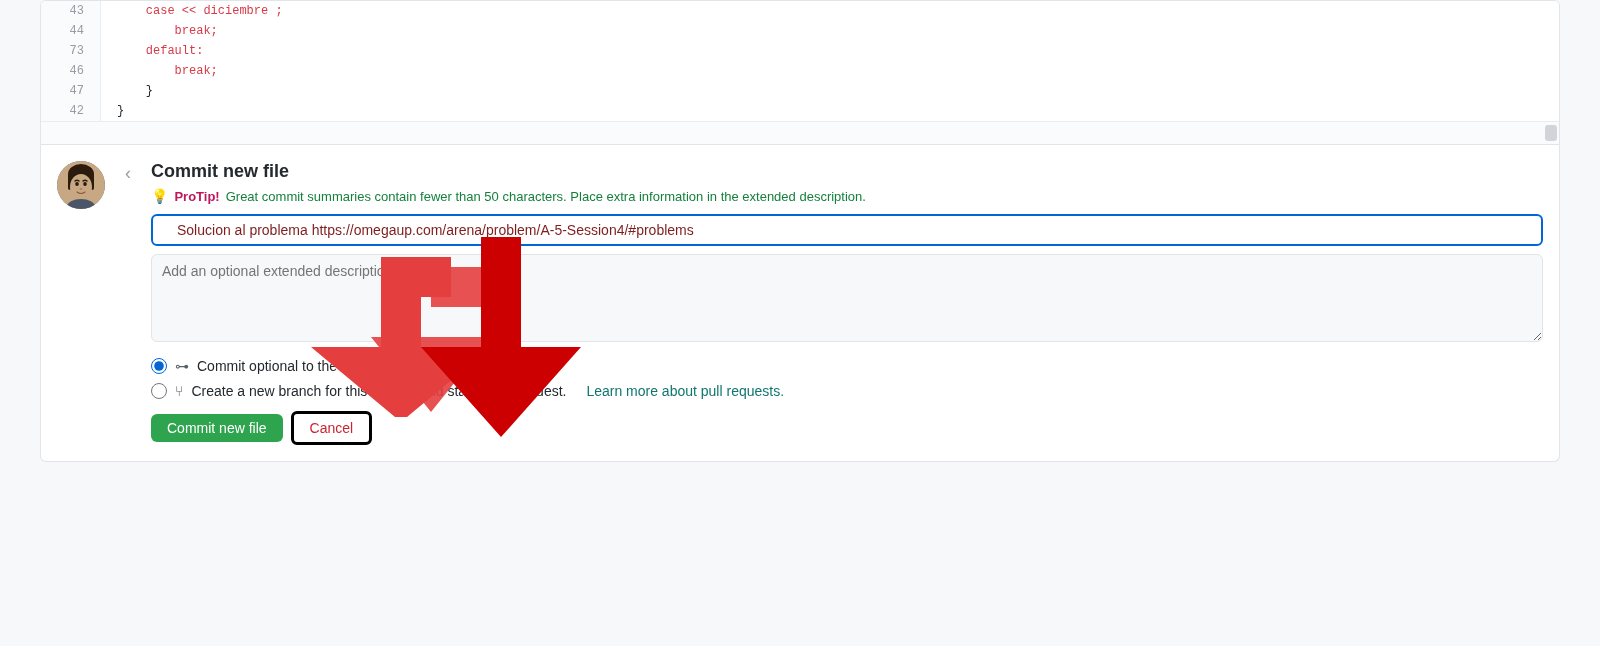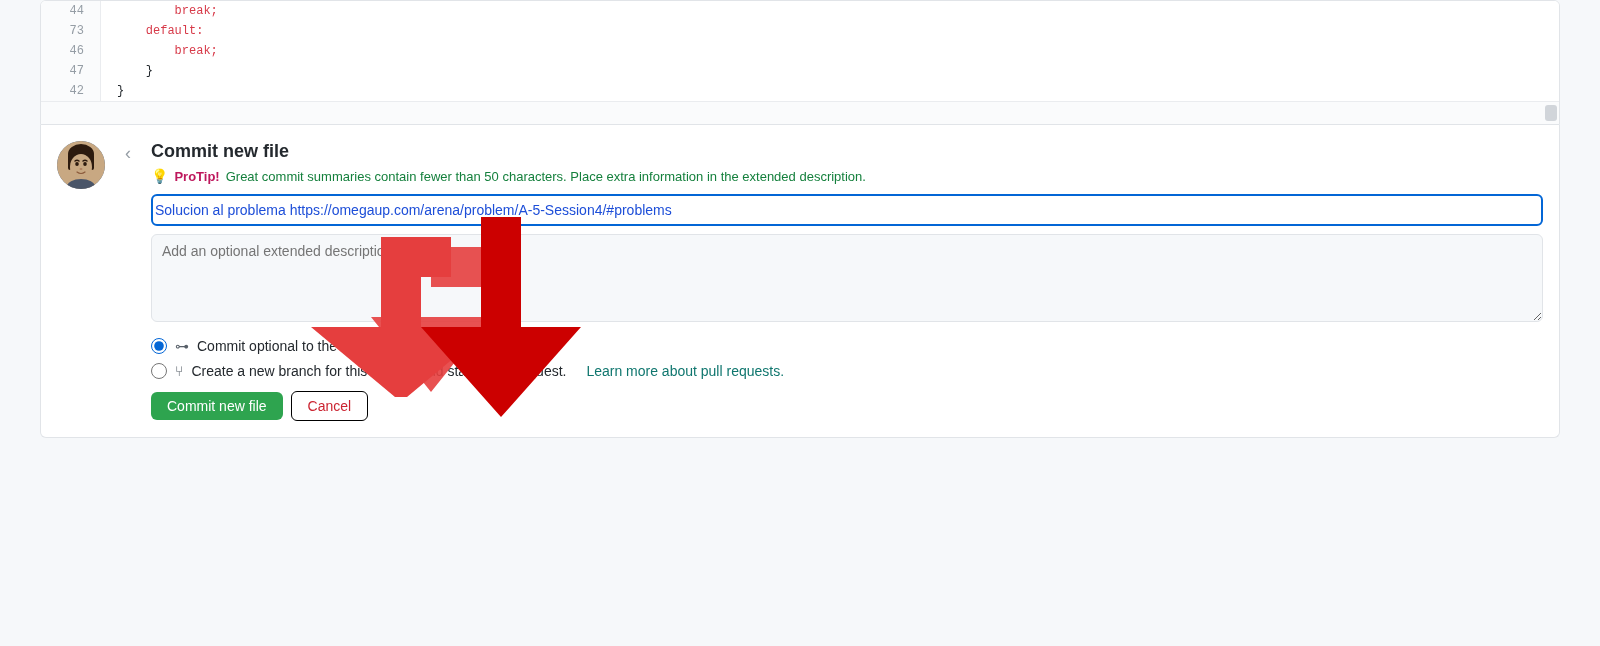--- a/index.html
+++ b/index.html
@@ -108,25 +108,25 @@
       color: #be185d;
       font-weight: 600;
     }
 
     .protip-text {
       color: #15803d;
     }
 
     .commit-message-input {
       width: 100%;
-      padding: 6px 2px;
+      padding: 6px 24px;
       border: 2px solid #0366d6;
       border-radius: 6px;
       font-size: 14px;
-      color: #1d4ed8;
+      color: #7f1d1d;
       outline: none;
       margin-bottom: 8px;
       font-family: inherit;
     }
 
     .commit-description-textarea {
       width: 100%;
       padding: 8px 10px;
       border: 1px solid #e1e4e8;
       border-radius: 6px;
@@ -193,21 +193,21 @@
       border-radius: 6px;
       padding: 6px 16px;
       font-size: 14px;
       font-weight: 500;
       cursor: pointer;
     }
 
     .btn-cancel {
       background: #fff;
       color: #cb2431;
-      border: 1px solid #000000;
+      border: 3px solid #000000;
       border-radius: 6px;
       padding: 6px 16px;
       font-size: 14px;
       cursor: pointer;
     }
 
     
     .arrow-overlay {
       position: relative;
     }
@@ -241,20 +241,24 @@
     }
 
   </style>
 </head>
 <body>
 
 <div class="page-wrapper">
 
   <div class="code-editor-area">
     <div class="code-lines">
+      <div class="code-line">
+        <span class="line-number">43</span>
+        <span class="line-content kw-red">    case &lt;&lt; diciembre ;</span>
+      </div>
       <div class="code-line">
         <span class="line-number">44</span>
         <span class="line-content kw-red">        break;</span>
       </div>
       <div class="code-line">
         <span class="line-number">73</span>
         <span class="line-content kw-red">    default:</span>
       </div>
       <div class="code-line">
         <span class="line-number">46</span>

